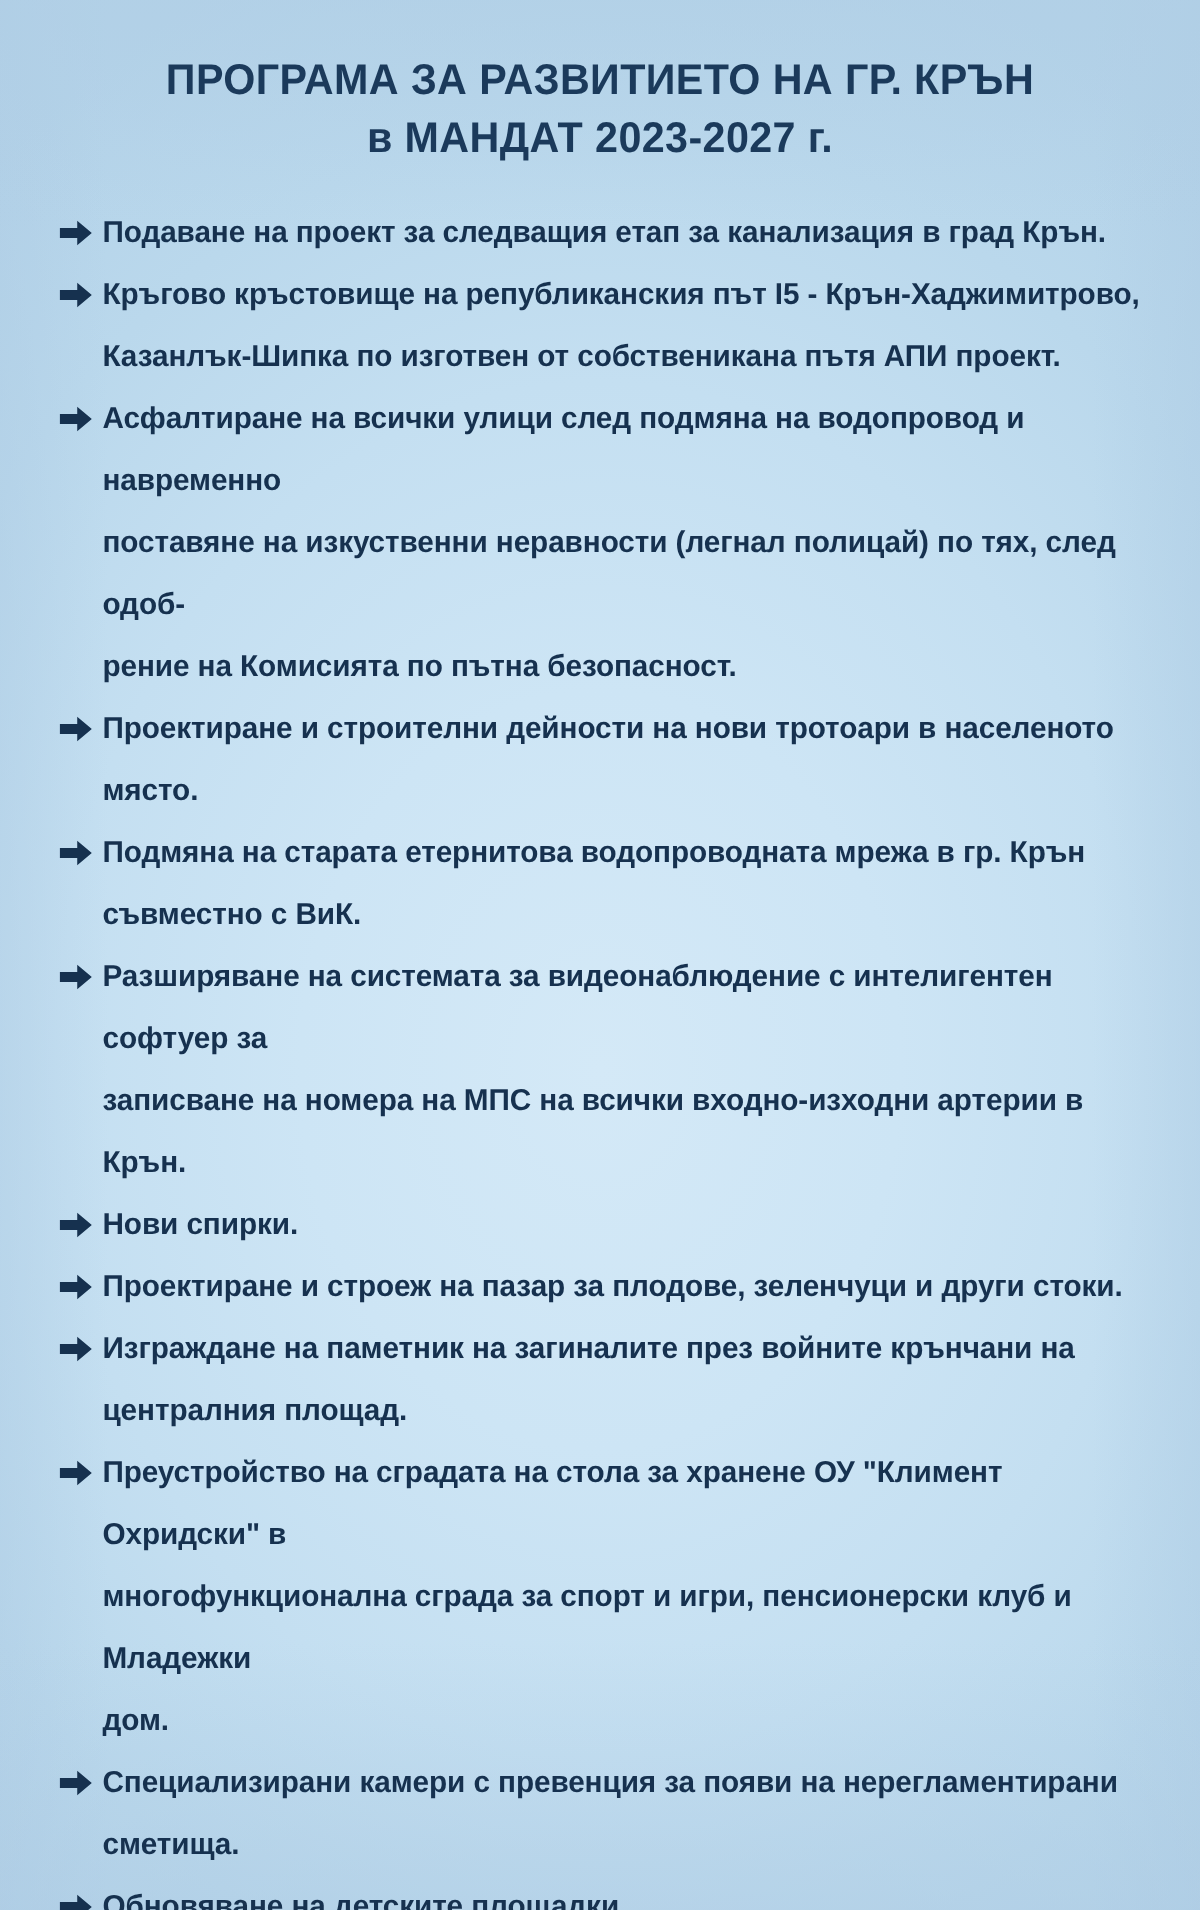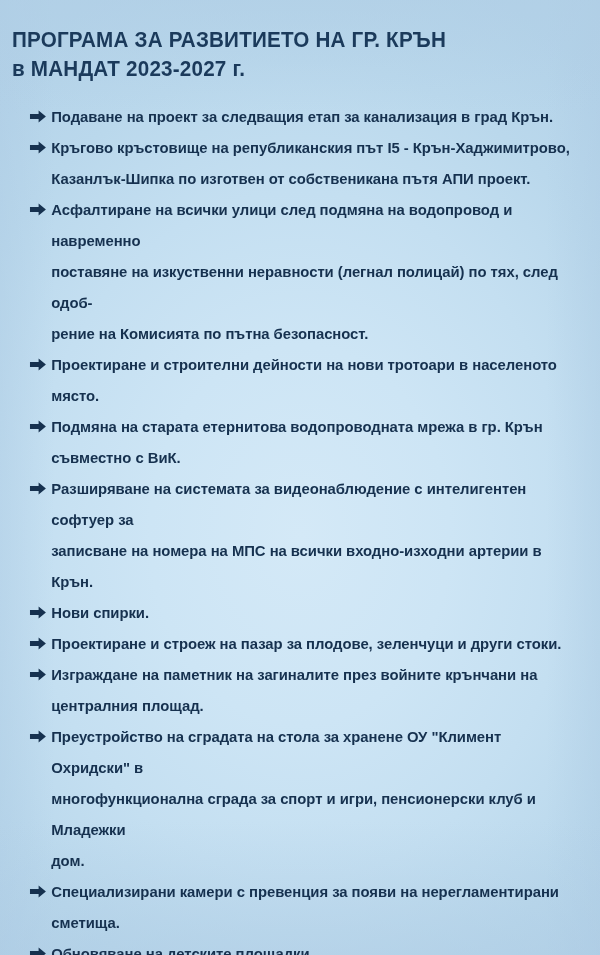--- a/index.html
+++ b/index.html
@@ -39,20 +39,21 @@
       linear-gradient(to bottom, rgba(176,206,229,0.55) 0%, rgba(176,206,229,0) 12%),
       linear-gradient(to top,    rgba(173,203,227,0.50) 0%, rgba(173,203,227,0) 14%),
       linear-gradient(to right,  rgba(174,204,228,0.45) 0%, rgba(174,204,228,0) 9%),
       linear-gradient(to left,   rgba(174,204,228,0.45) 0%, rgba(174,204,228,0) 9%);
   }
 
   .title-block {
     position: relative;
     z-index: 2;
     padding-top: 26px;
+    text-align: center;
   }
 
   .title-line {
     display: block;
     color: #1b3a5b;
     font-weight: bold;
     font-size: 21.5px;
     line-height: 29px;
     letter-spacing: 0.2px;
     transform: scaleX(0.96);

